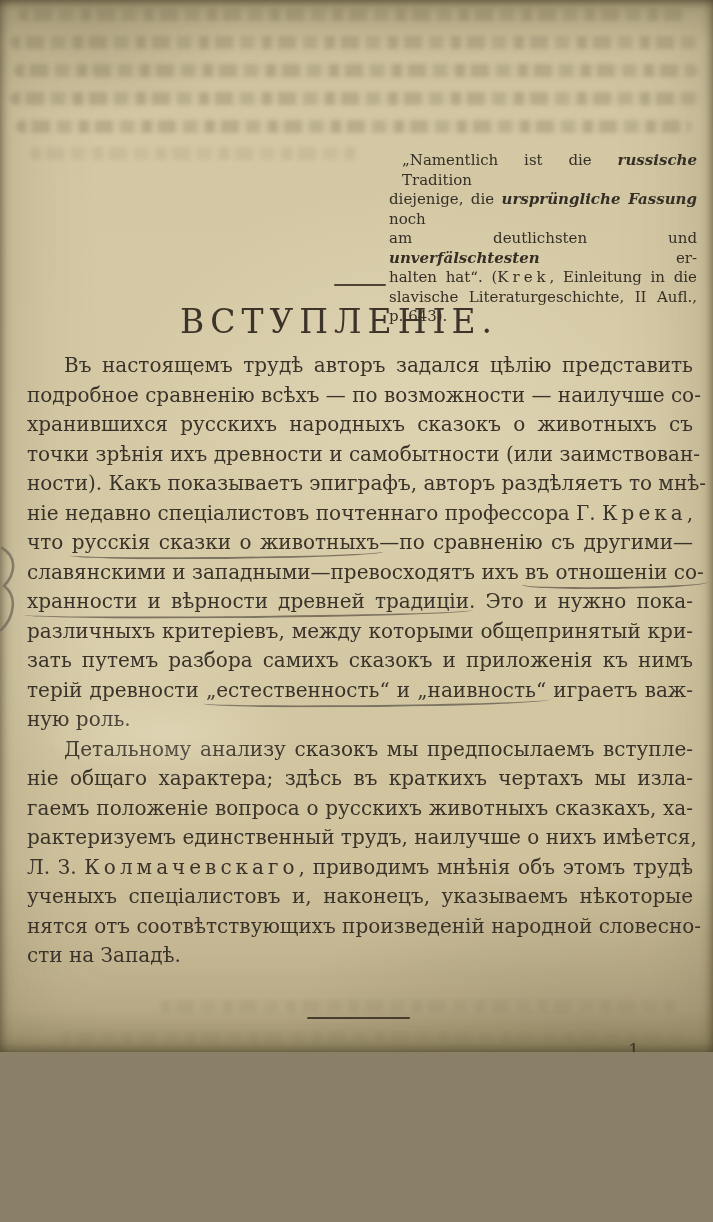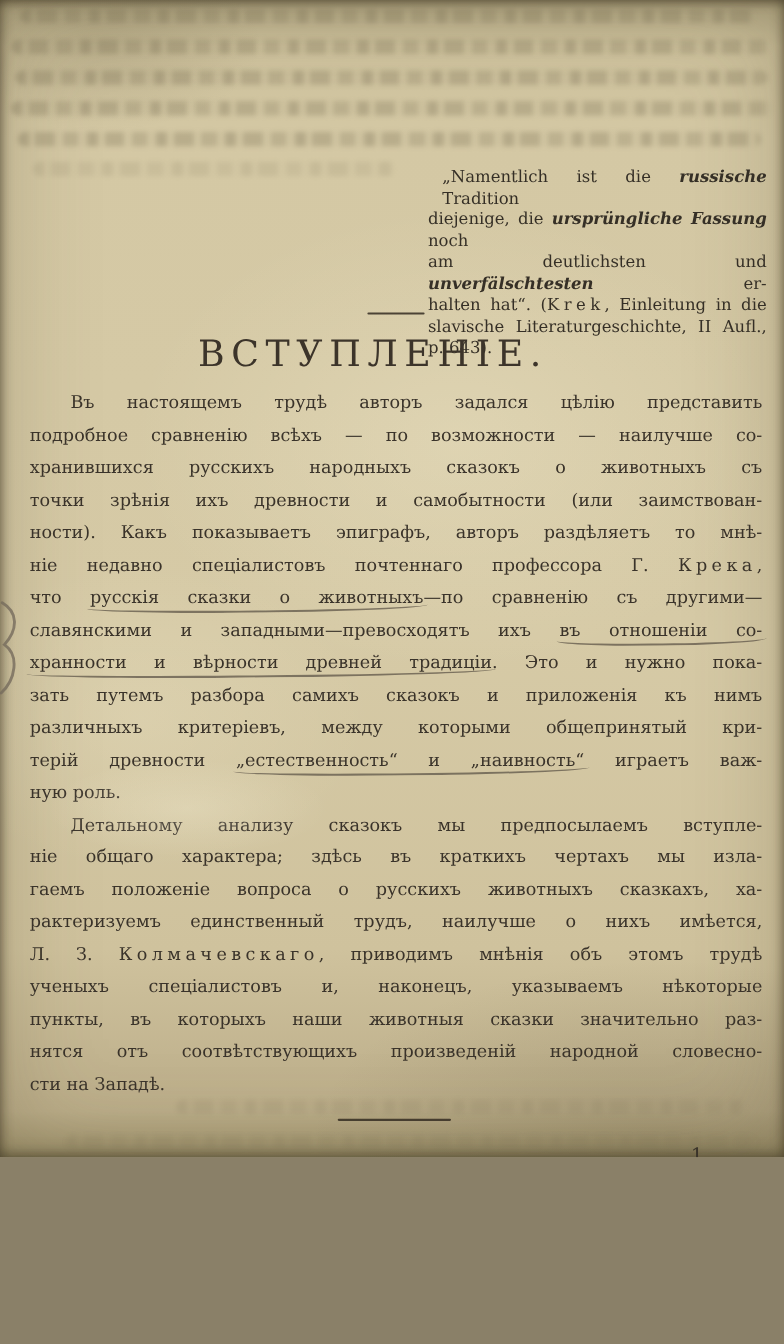--- a/index.html
+++ b/index.html
@@ -40,21 +40,21 @@
   .em{font-style:italic;font-weight:bold;}
   .spaced{letter-spacing:4px;}
   .rule{position:absolute;background:rgba(56,48,36,.88);border-radius:1px;}
   .heading{
     position:absolute;left:27px;top:302px;width:666px;
     text-align:center;text-indent:-42px;
     font-size:33px;letter-spacing:6px;color:#3c342a;
   }
   .bodytext{
     position:absolute;left:27px;top:351px;width:666px;
-    font-size:16px;line-height:29.5px;color:#3a332a;
+    font-size:20px;line-height:29.5px;color:#3a332a;
   }
   .line{text-align:justify;text-align-last:justify;white-space:nowrap;}
   .line.plain{text-align-last:left;}
   .line.indent{padding-left:37px;}
   .pencil{position:relative;}
   .pencil::after{
     content:"";position:absolute;left:-3px;right:-4px;bottom:-5px;height:5px;
     border-bottom:2.5px solid rgba(99,90,76,.78);
     border-radius:0 0 55% 45% / 0 0 90% 70%;
     transform:rotate(-.45deg);
@@ -94,32 +94,31 @@
   <div class="bodytext">
     <div class="line indent"><span>Въ настоящемъ трудѣ авторъ задался цѣлію представить</span></div>
     <div class="line"><span>подробное сравненію всѣхъ — по возможности — наилучше со-</span></div>
     <div class="line"><span>хранившихся русскихъ народныхъ сказокъ о животныхъ съ</span></div>
     <div class="line"><span>точки зрѣнія ихъ древности и самобытности (или заимствован-</span></div>
     <div class="line"><span>ности). Какъ показываетъ эпиграфъ, авторъ раздѣляетъ то мнѣ-</span></div>
     <div class="line"><span>ніе недавно спеціалистовъ почтеннаго профессора Г. </span><span class="spaced">Крека</span><span>,</span></div>
     <div class="line"><span>что </span><span class="pencil">русскія сказки о животныхъ</span><span>—по сравненію съ другими—</span></div>
     <div class="line"><span>славянскими и западными—превосходятъ ихъ </span><span class="pencil">въ отношеніи со-</span></div>
     <div class="line"><span class="pencil">хранности и вѣрности древней традиціи</span><span>. Это и нужно пока-</span></div>
+    <div class="line"><span>различныхъ критеріевъ, между которыми общепринятый кри-</span></div>
     <div class="line"><span>зать путемъ разбора самихъ сказокъ и приложенія къ нимъ</span></div>
-    <div class="line"><span>различныхъ критеріевъ, между которыми общепринятый кри-</span></div>
     <div class="line"><span>терій древности </span><span class="pencil">„естественность“ и „наивность“</span><span> играетъ важ-</span></div>
     <div class="line plain"><span>ную роль.</span></div>
 
     <div class="line indent"><span>Детальному анализу сказокъ мы предпосылаемъ вступле-</span></div>
     <div class="line"><span>ніе общаго характера; здѣсь въ краткихъ чертахъ мы изла-</span></div>
     <div class="line"><span>гаемъ положеніе вопроса о русскихъ животныхъ сказкахъ, ха-</span></div>
     <div class="line"><span>рактеризуемъ единственный трудъ, наилучше о нихъ имѣется,</span></div>
     <div class="line"><span>Л. З. </span><span class="spaced">Колмачевскаго</span><span>, приводимъ мнѣнія объ этомъ трудѣ</span></div>
     <div class="line"><span>ученыхъ спеціалистовъ и, наконецъ, указываемъ нѣкоторые</span></div>
-    <div class="line"><span>пункты, въ которыхъ наши животныя сказки значительно раз-</span></div>
     <div class="line"><span>нятся отъ соотвѣтствующихъ произведеній народной словесно-</span></div>
     <div class="line plain"><span>сти на Западѣ.</span></div>
   </div>
 
   <svg class="margin-mark" width="22" height="100" viewBox="0 0 22 100">
     <path d="M2,10 C16,18 17,34 4,48 C18,58 14,80 1,92" fill="none" stroke="rgba(118,108,92,.8)" stroke-width="2.6" stroke-linecap="round"></path>
   </svg>
 
   <div class="rule" style="left:307px;top:1017px;width:103px;height:2px"></div>
 

